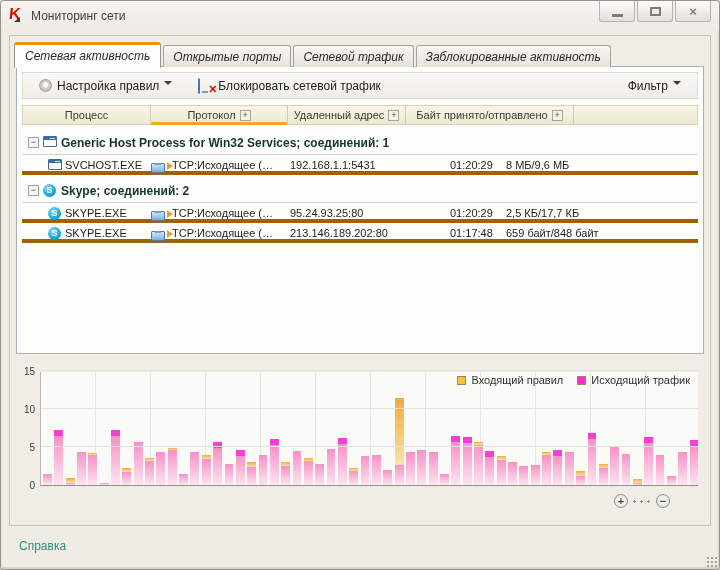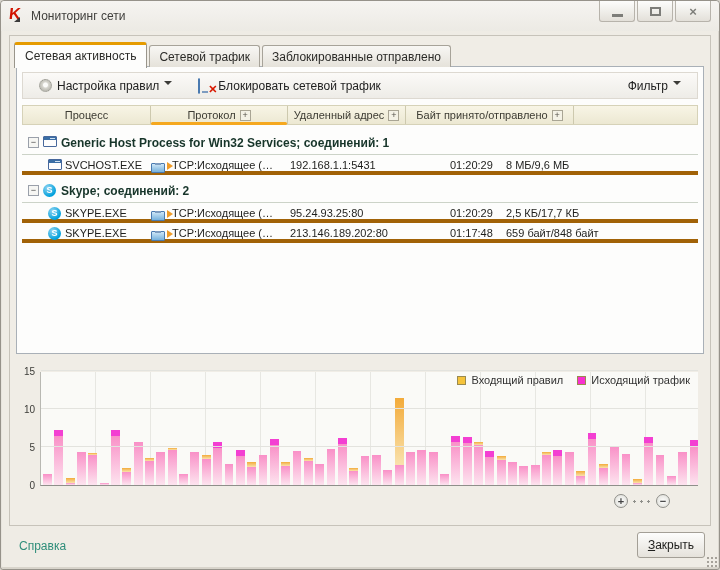--- a/index.html
+++ b/index.html
@@ -19,21 +19,21 @@
   .wbtn { width:36px; height:21px; border:1px solid #b7b3ab; border-top:none; border-radius:0 0 3px 3px;
           background:linear-gradient(#fdfdfc,#e3e0d9); display:flex; align-items:center; justify-content:center; cursor:default; }
   .glyph-min { width:11px; height:3px; background:#7d7d79; margin-top:8px; }
   .glyph-max { width:11px; height:9px; border:2px solid #7d7d79; }
   .glyph-close { font-size:13px; font-weight:bold; color:#7d7d79; line-height:1; }
 
   
   .frame { position:absolute; left:8px; right:8px; top:34px; bottom:43px; background:#f0ede6; border:1px solid #c7c3ba; }
 
   
-  .tabs { position:absolute; top:7px; left:4px; height:24px; display:flex; align-items:flex-end; z-index:3; }
+  .tabs { position:absolute; top:7px; left:4px; height:24px; display:flex; align-items:flex-end; z-index:3;font-style:italic; }
   .tab { padding:4px 9px 3px; margin-right:2px; font-size:12px; color:#2b2b28; border:1px solid #a7a399; border-bottom:none;
          border-radius:3px 3px 0 0; background:linear-gradient(#f8f7f4,#e5e2da); cursor:default; white-space:nowrap; }
   .tab.active { background:#fdfdfc; border-color:#99958b; border-top:3px solid #e59b00; padding:4px 10px 5px; margin-bottom:-1px; }
 
   
   .panel { position:absolute; left:6px; right:6px; top:30px; height:288px; background:#fdfdfc; border:1px solid #a9b0b7; z-index:2; }
 
   
   .toolbar { position:absolute; left:5px; right:5px; top:5px; height:27px; border:1px solid #ddd9d1;
              background:linear-gradient(#fbfaf8,#eeece7); display:flex; align-items:center; padding:0 10px; }
@@ -125,22 +125,23 @@
         </div>
       <div class="wbtn">
           <span class="glyph-close">×</span>
         </div>
     </div>
   </div>
 
   <div class="frame">
     <div class="tabs" id="tabs">
         <span class="tab active">Сетевая активность</span>
+        <span class="tab">Открытые порты</span>
         <span class="tab">Сетевой трафик</span>
-        <span class="tab">Заблокированные отправлено</span>
+        <span class="tab">Заблокированные активность</span>
       </div>
 
     <div class="panel">
       <div class="toolbar">
         <div class="tool-btn">
           <span class="gear"></span>
           <span>Настройка правил</span>
           <span class="caret"></span>
         </div>
         <div class="tool-btn" style="margin-left:14px">
@@ -454,16 +455,15 @@
       </div>
     <span class="ylab" style="top: 116px;">0</span>
         <span class="ylab" style="top: 78px;">5</span>
         <span class="ylab" style="top: 40px;">10</span>
         <span class="ylab" style="top: 2px;">15</span>
       </div>
   </div>
 
   <div class="footer">
     <a class="help">Справка</a>
-    <button class="close-btn"><u>З</u><span>акрыть</span></button>
     <div class="grip"></div>
   </div>
 </div>
 
 </body></html>

